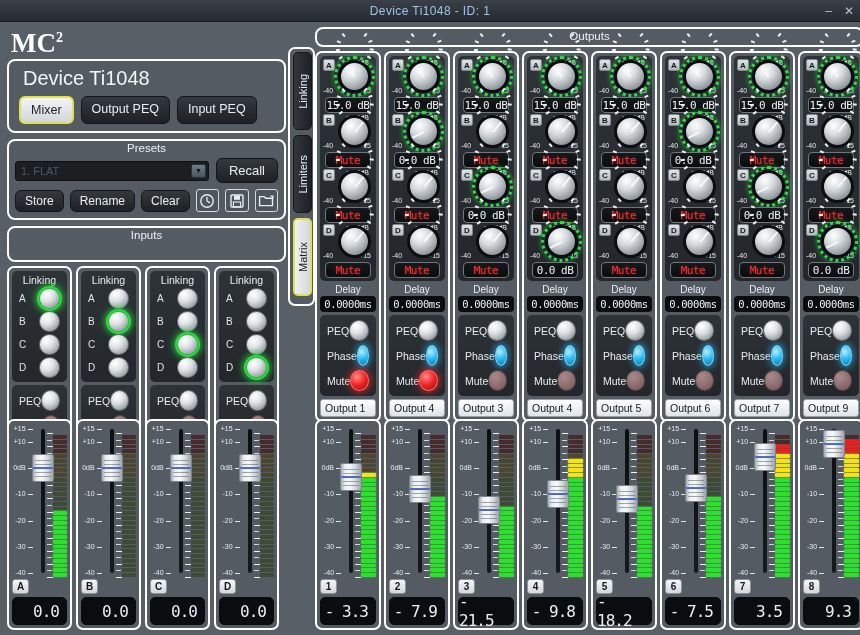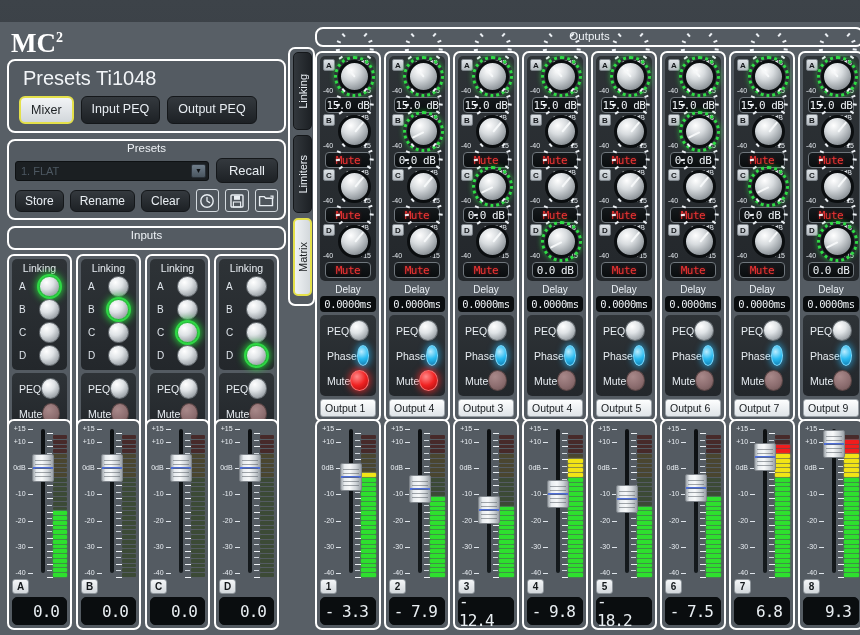--- a/index.html
+++ b/index.html
@@ -197,35 +197,42 @@
     color: #eef2f6; font-family: "DejaVu Sans Mono", monospace; font-size: 10.5px;
     display: flex; align-items: center; justify-content: center; letter-spacing: -.4px;
   }
   .ppmbox { background: linear-gradient(#2e3337,#23272b); border-radius: 5px; padding: 3px 4px; margin-top: 3px; }
 </style>
 </head>
 <body>
 
 <div class="app">
 
+  <div class="titlebar">
+    <div class="ttl">Device  Ti1048 - ID: 1</div>
+    <div class="winbtns">
+      <span>–</span>
+      <span>✕</span>
+    </div>
+  </div>
 
   <div class="body">
 
     <div class="leftcol">
 
       <div class="brandwrap">
         <div class="mc2"><span>MC</span><sup>2</sup></div>
       </div>
 
       <div class="panel devpanel">
-        <div class="devtitle">Presets  Ti1048</div>
+        <div class="devtitle">Device  Ti1048</div>
         <div class="tabrow">
           <div class="btn active">Mixer</div>
+          <div class="btn">Output PEQ</div>
           <div class="btn">Input PEQ</div>
-          <div class="btn">Output PEQ</div>
         </div>
       </div>
 
       <div class="panel presets">
         <div class="grouplabel">Presets</div>
         <div class="presetrow1">
           <div class="combo">
             <div class="val">1. FLAT</div>
             <div class="arrow">▼</div>
           </div>
@@ -251,21 +258,21 @@
           <div class="iconbtn">
             <svg width="17" height="16" viewBox="0 0 17 16">
                 <path d="M1.6 12.6V3.6h4.6l1.5 1.7h6.8v7.3z" fill="none" stroke="#e8edf2" stroke-width="1.4"></path>
                 <path d="M12.4 3.2l2.6 0 0 2.4" fill="none" stroke="#e8edf2" stroke-width="1.2"></path>
               </svg>
           </div>
         </div>
       </div>
 
       <div class="panel inputshdr">
-        <div class="grouplabel" style="margin-bottom:4px">Inputs</div>
+        <div class="grouplabel" style="margin-bottom:16px">Inputs</div>
       </div>
 
       <div class="inputstrips" id="input-strips">
           <div class="strip">
     <div class="darkbox">
       <div class="linklabel">Linking</div>
       <div class="linkrow">
         <span class="ltr">A</span>
         <span class="knob-s lit"></span>
       </div>
@@ -1970,21 +1977,21 @@
                   <b class="off-y"></b>
                   <b class="off-y"></b>
                   <b class="off-y"></b>
                   <b class="off-r"></b>
                   <b class="off-r"></b>
                   <b class="off-r"></b>
                   <b class="off-r"></b>
                 </div>
     </div>
               <div class="chtag">3</div>
-     <div class="lcd">- 12.4</div>
+     <div class="lcd">- 21.5</div>
             </div>
             <div class="fstrip" style="width: 66px;">
               <div class="meterbox">
       <div class="scale">
                   <div class="tkline" style="top:4px"></div>
                   <div class="tk" style="top:0px; right:7px">+15</div>
                   <div class="tkline" style="top:17.090909090909093px"></div>
                   <div class="tk" style="top:13.090909090909093px; right:7px">+10</div>
                   <div class="tkline" style="top:43.272727272727266px"></div>
                   <div class="tk" style="top:39.272727272727266px; right:7px">0dB</div>
@@ -2326,21 +2333,21 @@
                   <b class="on-y"></b>
                   <b class="on-y"></b>
                   <b class="on-y"></b>
                   <b class="on-r"></b>
                   <b class="on-r"></b>
                   <b class="off-r"></b>
                   <b class="off-r"></b>
                 </div>
     </div>
               <div class="chtag">7</div>
-     <div class="lcd">6.8</div>
+     <div class="lcd">3.5</div>
             </div>
             <div class="fstrip" style="width: 66px;">
               <div class="meterbox">
       <div class="scale">
                   <div class="tkline" style="top:4px"></div>
                   <div class="tk" style="top:0px; right:7px">+15</div>
                   <div class="tkline" style="top:17.090909090909093px"></div>
                   <div class="tk" style="top:13.090909090909093px; right:7px">+10</div>
                   <div class="tkline" style="top:43.272727272727266px"></div>
                   <div class="tk" style="top:39.272727272727266px; right:7px">0dB</div>

